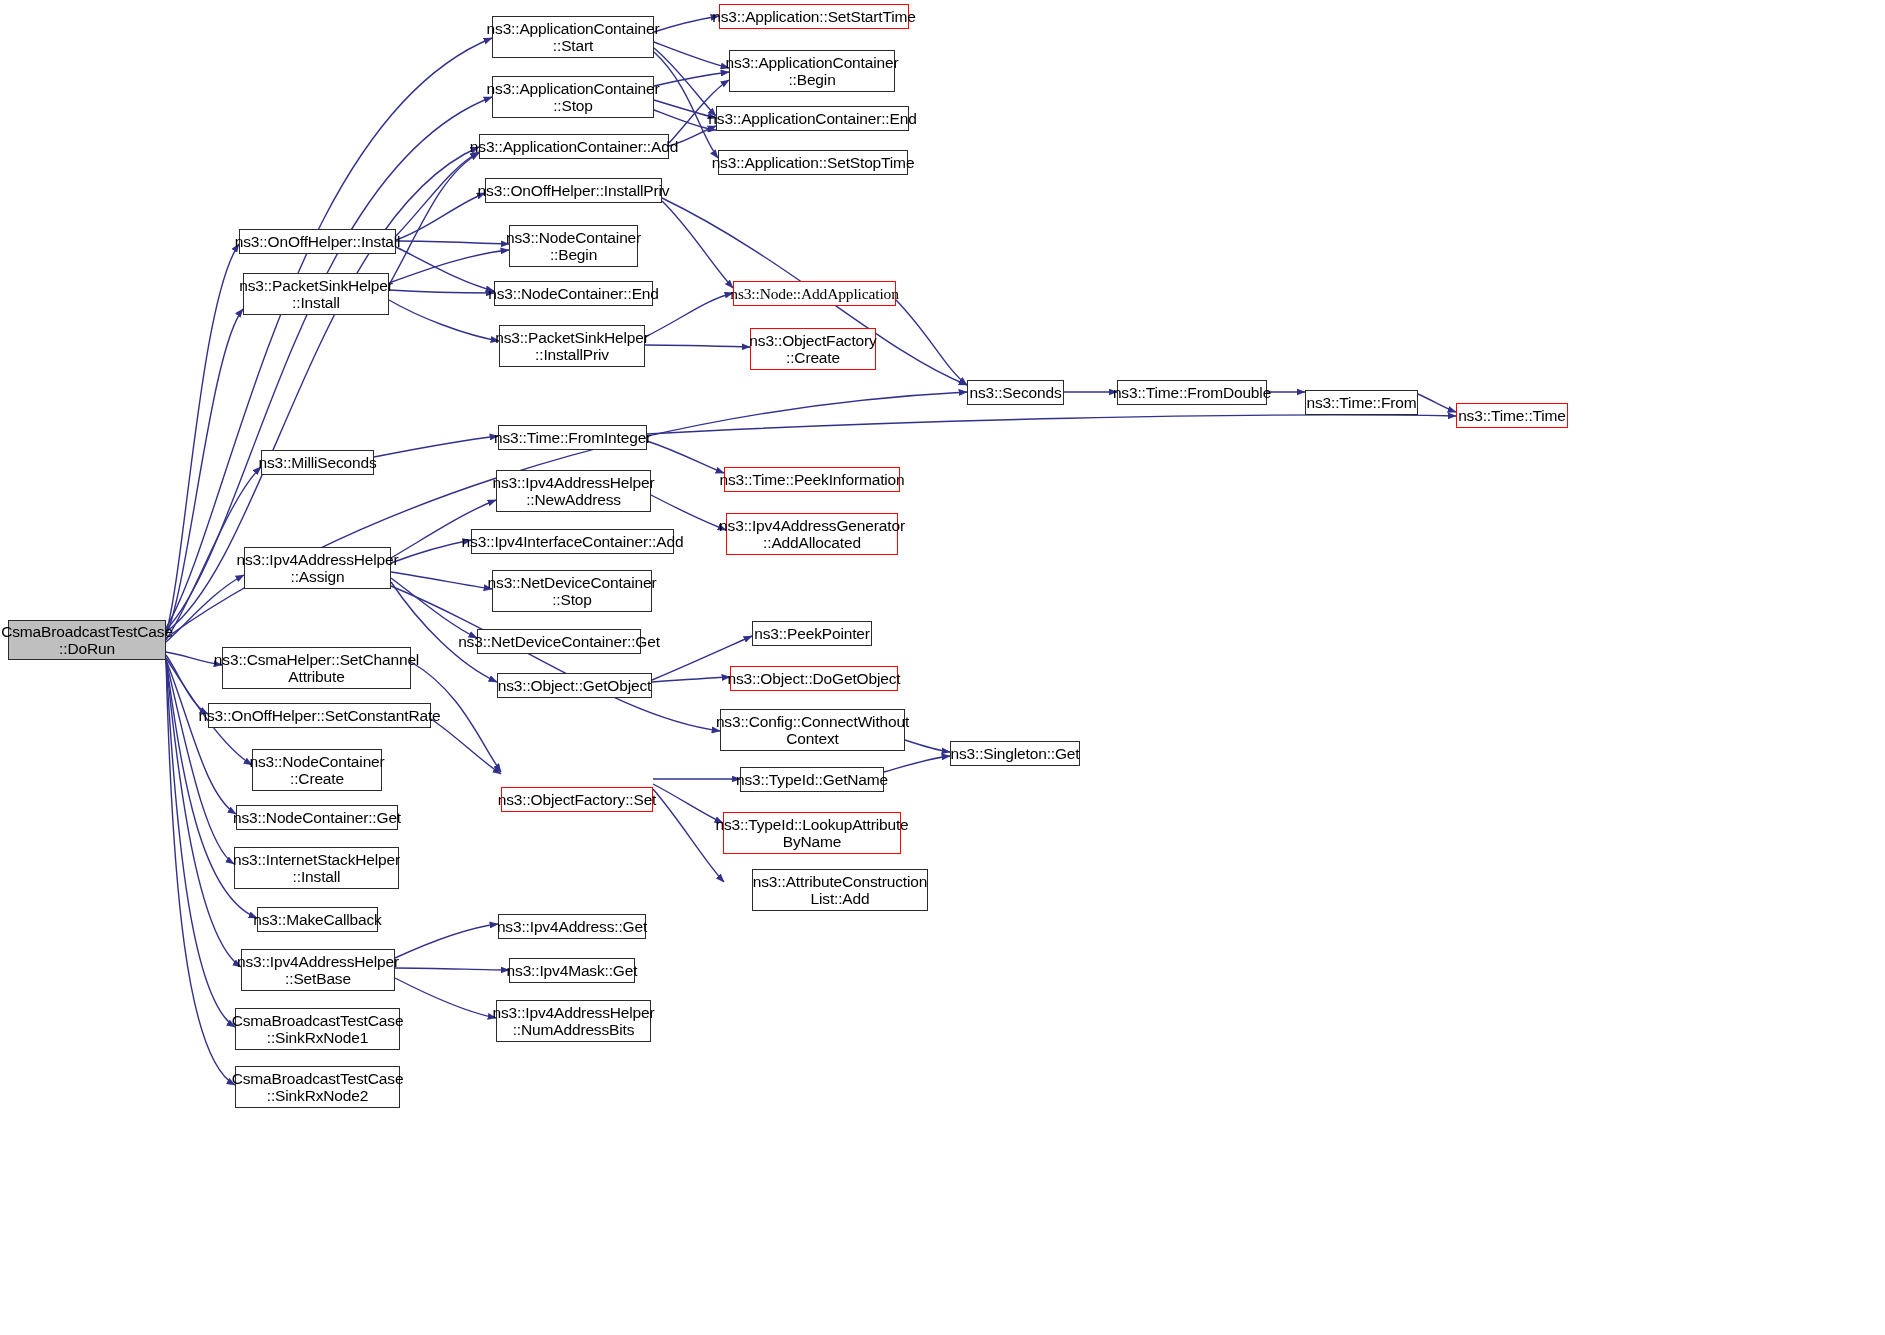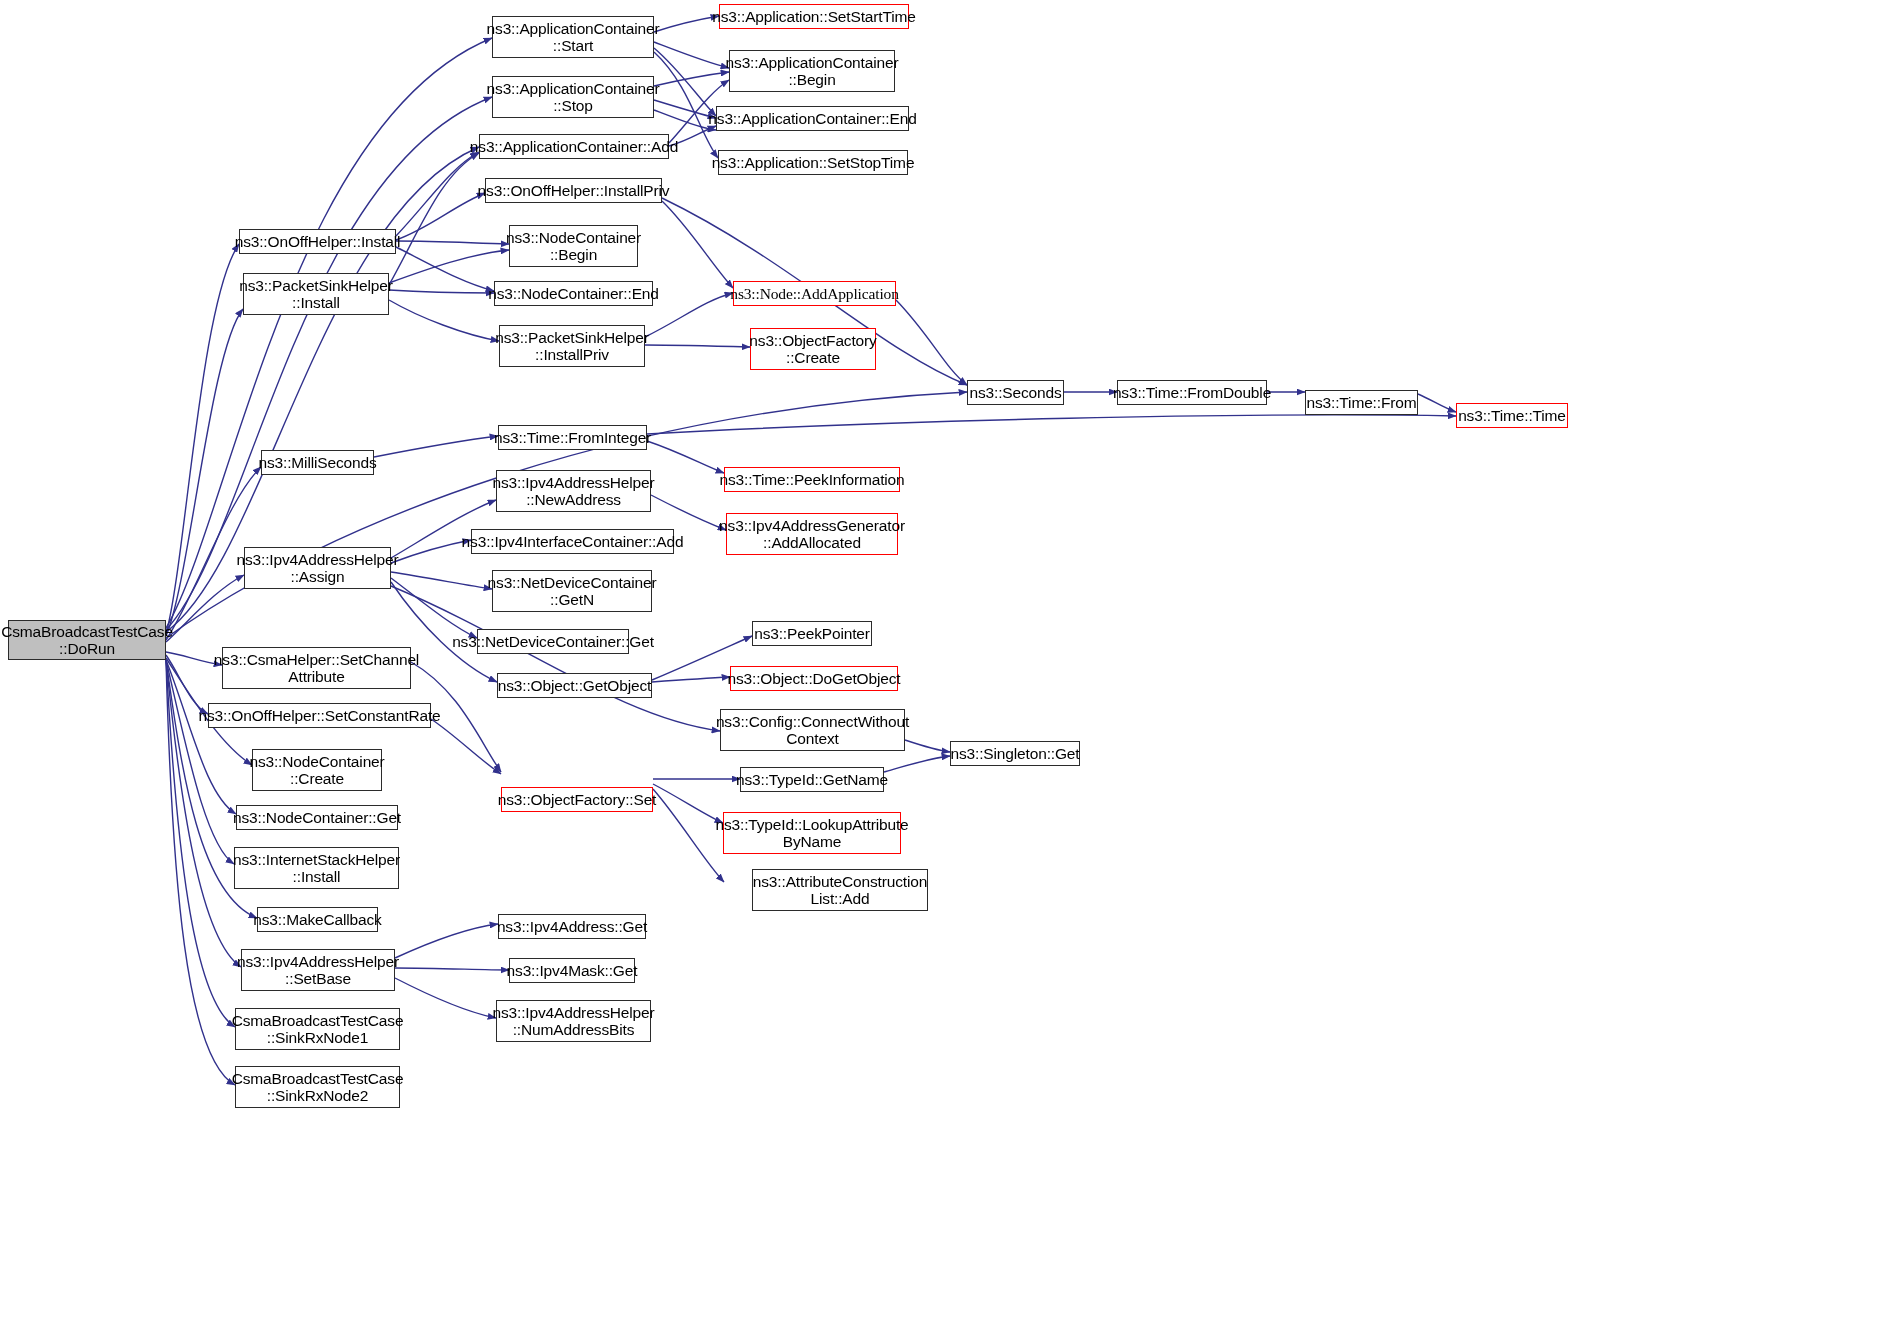--- a/index.html
+++ b/index.html
@@ -158,22 +158,22 @@
       <div class="node" style="left: 261px; top: 450px; width: 113px; height: 25px;">ns3::MilliSeconds</div>
       <div class="node red" style="left: 724px; top: 467px; width: 176px; height: 25px;">ns3::Time::PeekInformation</div>
       <div class="node" style="left: 496px; top: 470px; width: 155px; height: 42px;">ns3::Ipv4AddressHelper
 ::NewAddress</div>
       <div class="node red" style="left: 726px; top: 513px; width: 172px; height: 42px;">ns3::Ipv4AddressGenerator
 ::AddAllocated</div>
       <div class="node" style="left: 471px; top: 529px; width: 203px; height: 25px;">ns3::Ipv4InterfaceContainer::Add</div>
       <div class="node" style="left: 244px; top: 547px; width: 147px; height: 42px;">ns3::Ipv4AddressHelper
 ::Assign</div>
       <div class="node" style="left: 492px; top: 570px; width: 160px; height: 42px;">ns3::NetDeviceContainer
-::GetN</div>
-      <div class="node" style="left: 477px; top: 629px; width: 152px; height: 25px;">ns3::NetDeviceContainer::Get</div>
+::Stop</div>
+      <div class="node" style="left: 477px; top: 629px; width: 164px; height: 25px;">ns3::NetDeviceContainer::Get</div>
       <div class="node" style="left: 752px; top: 621px; width: 120px; height: 25px;">ns3::PeekPointer</div>
       <div class="node" style="left: 497px; top: 673px; width: 155px; height: 25px;">ns3::Object::GetObject</div>
       <div class="node red" style="left: 730px; top: 666px; width: 168px; height: 25px;">ns3::Object::DoGetObject</div>
       <div class="node" style="left: 222px; top: 647px; width: 189px; height: 42px;">ns3::CsmaHelper::SetChannel
 Attribute</div>
       <div class="node" style="left: 208px; top: 703px; width: 223px; height: 25px;">ns3::OnOffHelper::SetConstantRate</div>
       <div class="node" style="left: 720px; top: 709px; width: 185px; height: 42px; text-align: center;">ns3::Config::ConnectWithout
 Context</div>
       <div class="node" style="left: 950px; top: 741px; width: 130px; height: 25px;">ns3::Singleton::Get</div>
       <div class="node red" style="left: 501px; top: 767px; width: 152px; height: 25px; margin-top: 20px;">ns3::ObjectFactory::Set</div>

